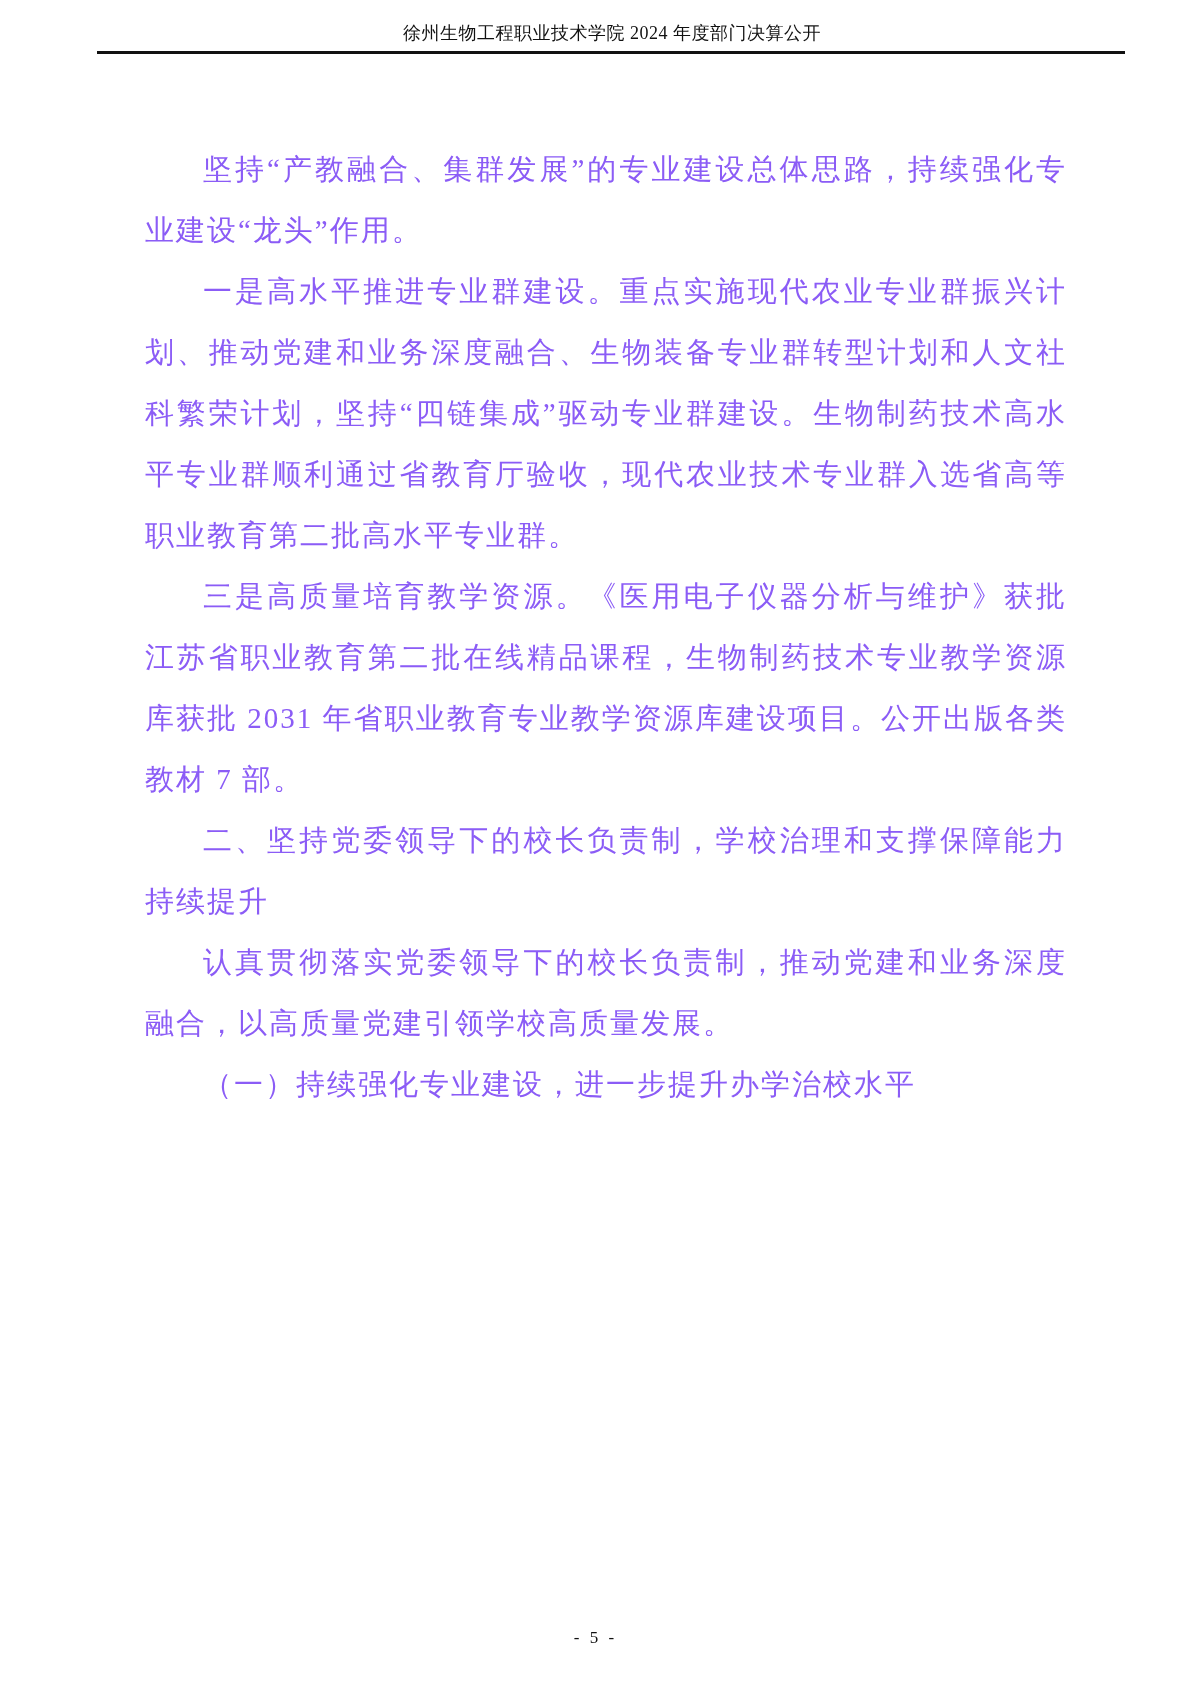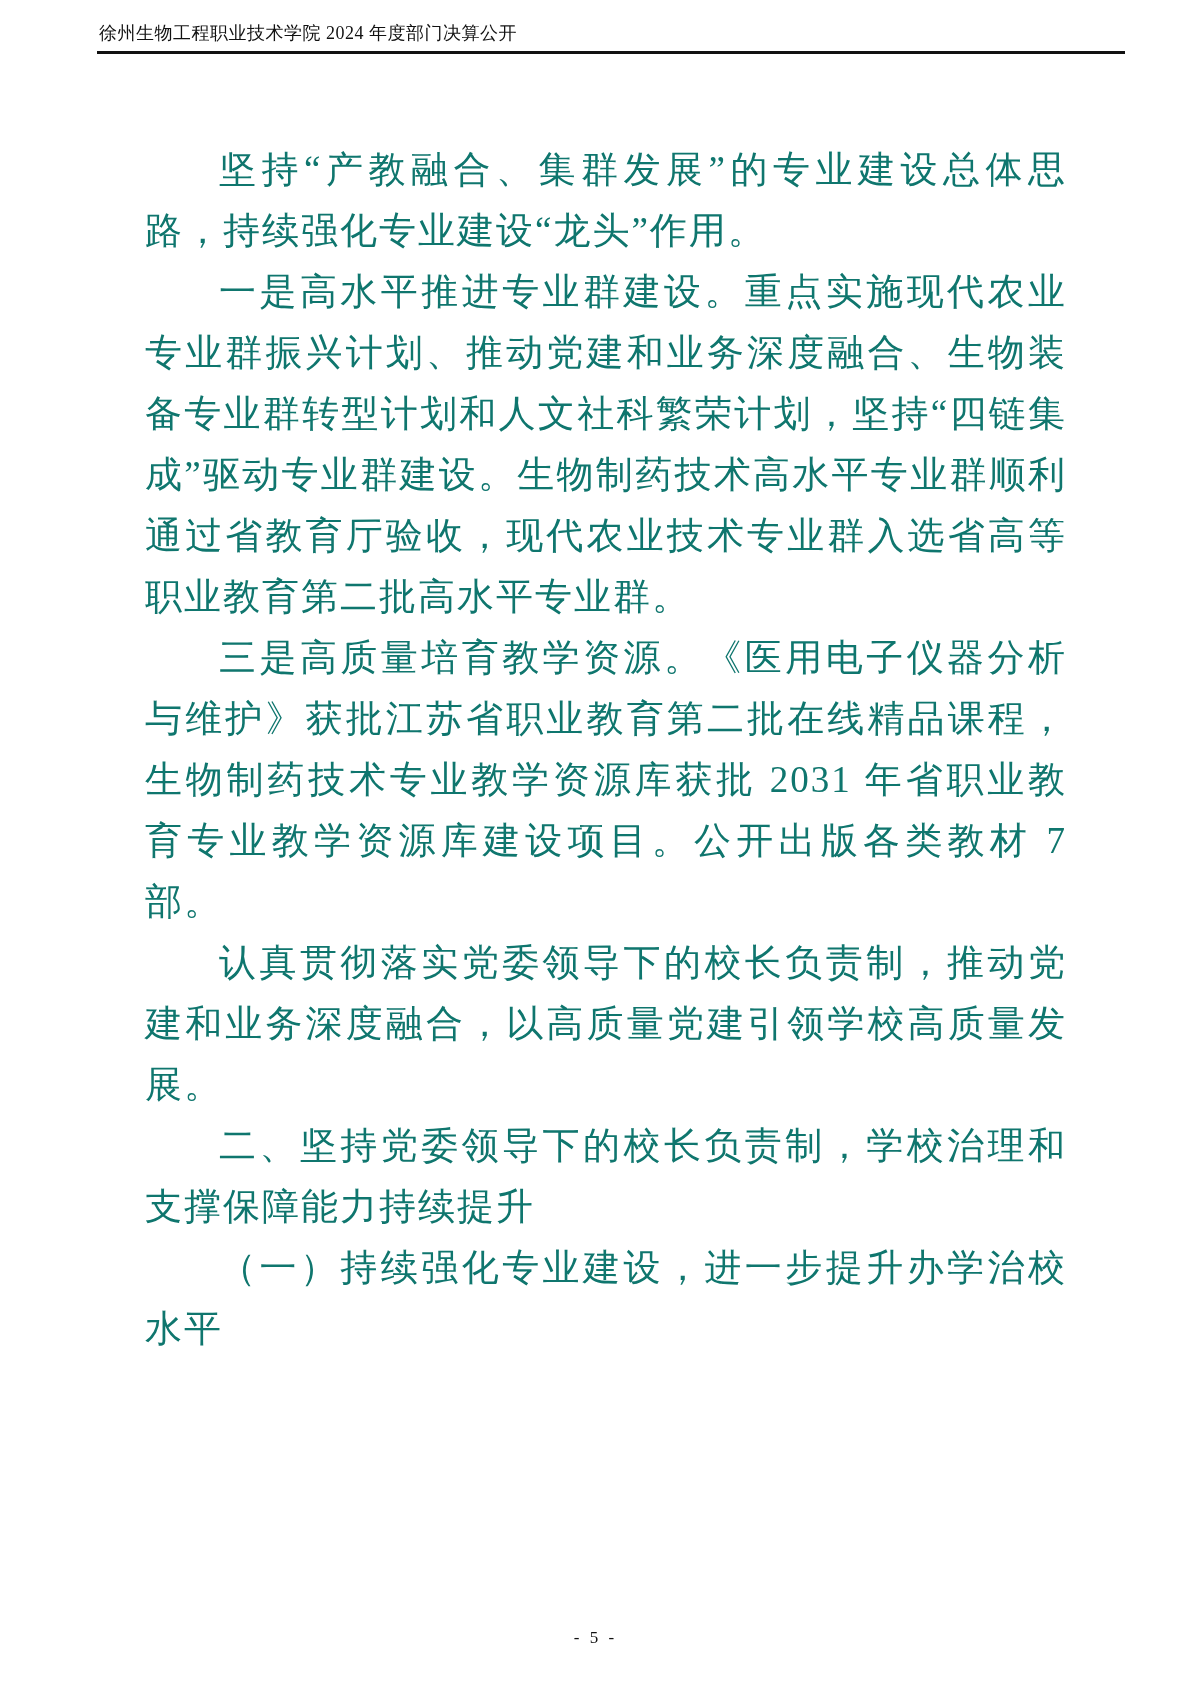--- a/index.html
+++ b/index.html
@@ -19,46 +19,47 @@
     
     .page-header {
       position: absolute;
       left: 97px;
       right: 66px;
       top: 0;
       height: 51px;
       border-bottom: 3px solid #111111;
       display: flex;
       align-items: flex-end;
+      justify-content: center;
     }
     .page-header .header-title {
       display: block;
       padding: 0 0 6px 2px;
       font-size: 18px;
       letter-spacing: 0.5px;
       color: #111111;
       white-space: nowrap;
     }
     
     .doc-body {
       position: absolute;
       left: 145px;
       top: 139px;
       width: 922px;
     }
     .doc-body p {
       margin: 0;
       padding: 0;
-      font-size: 37px;
+      font-size: 29px;
       line-height: 61px;
       letter-spacing: 2px;
       text-indent: 2em;
       text-align: justify;
       text-justify: inter-ideograph;
-      color: #0f766e;
+      color: #8b5cf6;
       word-break: break-all;
     }
     
     .page-footer {
       position: absolute;
       left: 0;
       right: 0;
       bottom: 36px;
       text-align: center;
       font-size: 17px;
@@ -72,20 +73,20 @@
 <div class="page">
 
   <div class="page-header">
     <span class="header-title">徐州生物工程职业技术学院 2024 年度部门决算公开</span>
   </div>
 
   <div class="doc-body">
     <p>坚持“产教融合、集群发展”的专业建设总体思路，持续强化专业建设“龙头”作用。</p>
     <p>一是高水平推进专业群建设。重点实施现代农业专业群振兴计划、推动党建和业务深度融合、生物装备专业群转型计划和人文社科繁荣计划，坚持“四链集成”驱动专业群建设。生物制药技术高水平专业群顺利通过省教育厅验收，现代农业技术专业群入选省高等职业教育第二批高水平专业群。</p>
     <p>三是高质量培育教学资源。《医用电子仪器分析与维护》获批江苏省职业教育第二批在线精品课程，生物制药技术专业教学资源库获批 2031 年省职业教育专业教学资源库建设项目。公开出版各类教材 7 部。</p>
+    <p>二、坚持党委领导下的校长负责制，学校治理和支撑保障能力持续提升</p>
     <p>认真贯彻落实党委领导下的校长负责制，推动党建和业务深度融合，以高质量党建引领学校高质量发展。</p>
-    <p>二、坚持党委领导下的校长负责制，学校治理和支撑保障能力持续提升</p>
     <p>（一）持续强化专业建设，进一步提升办学治校水平</p>
   </div>
 
   <div class="page-footer">- 5 -</div>
 
 </div>
 
 </body></html>

